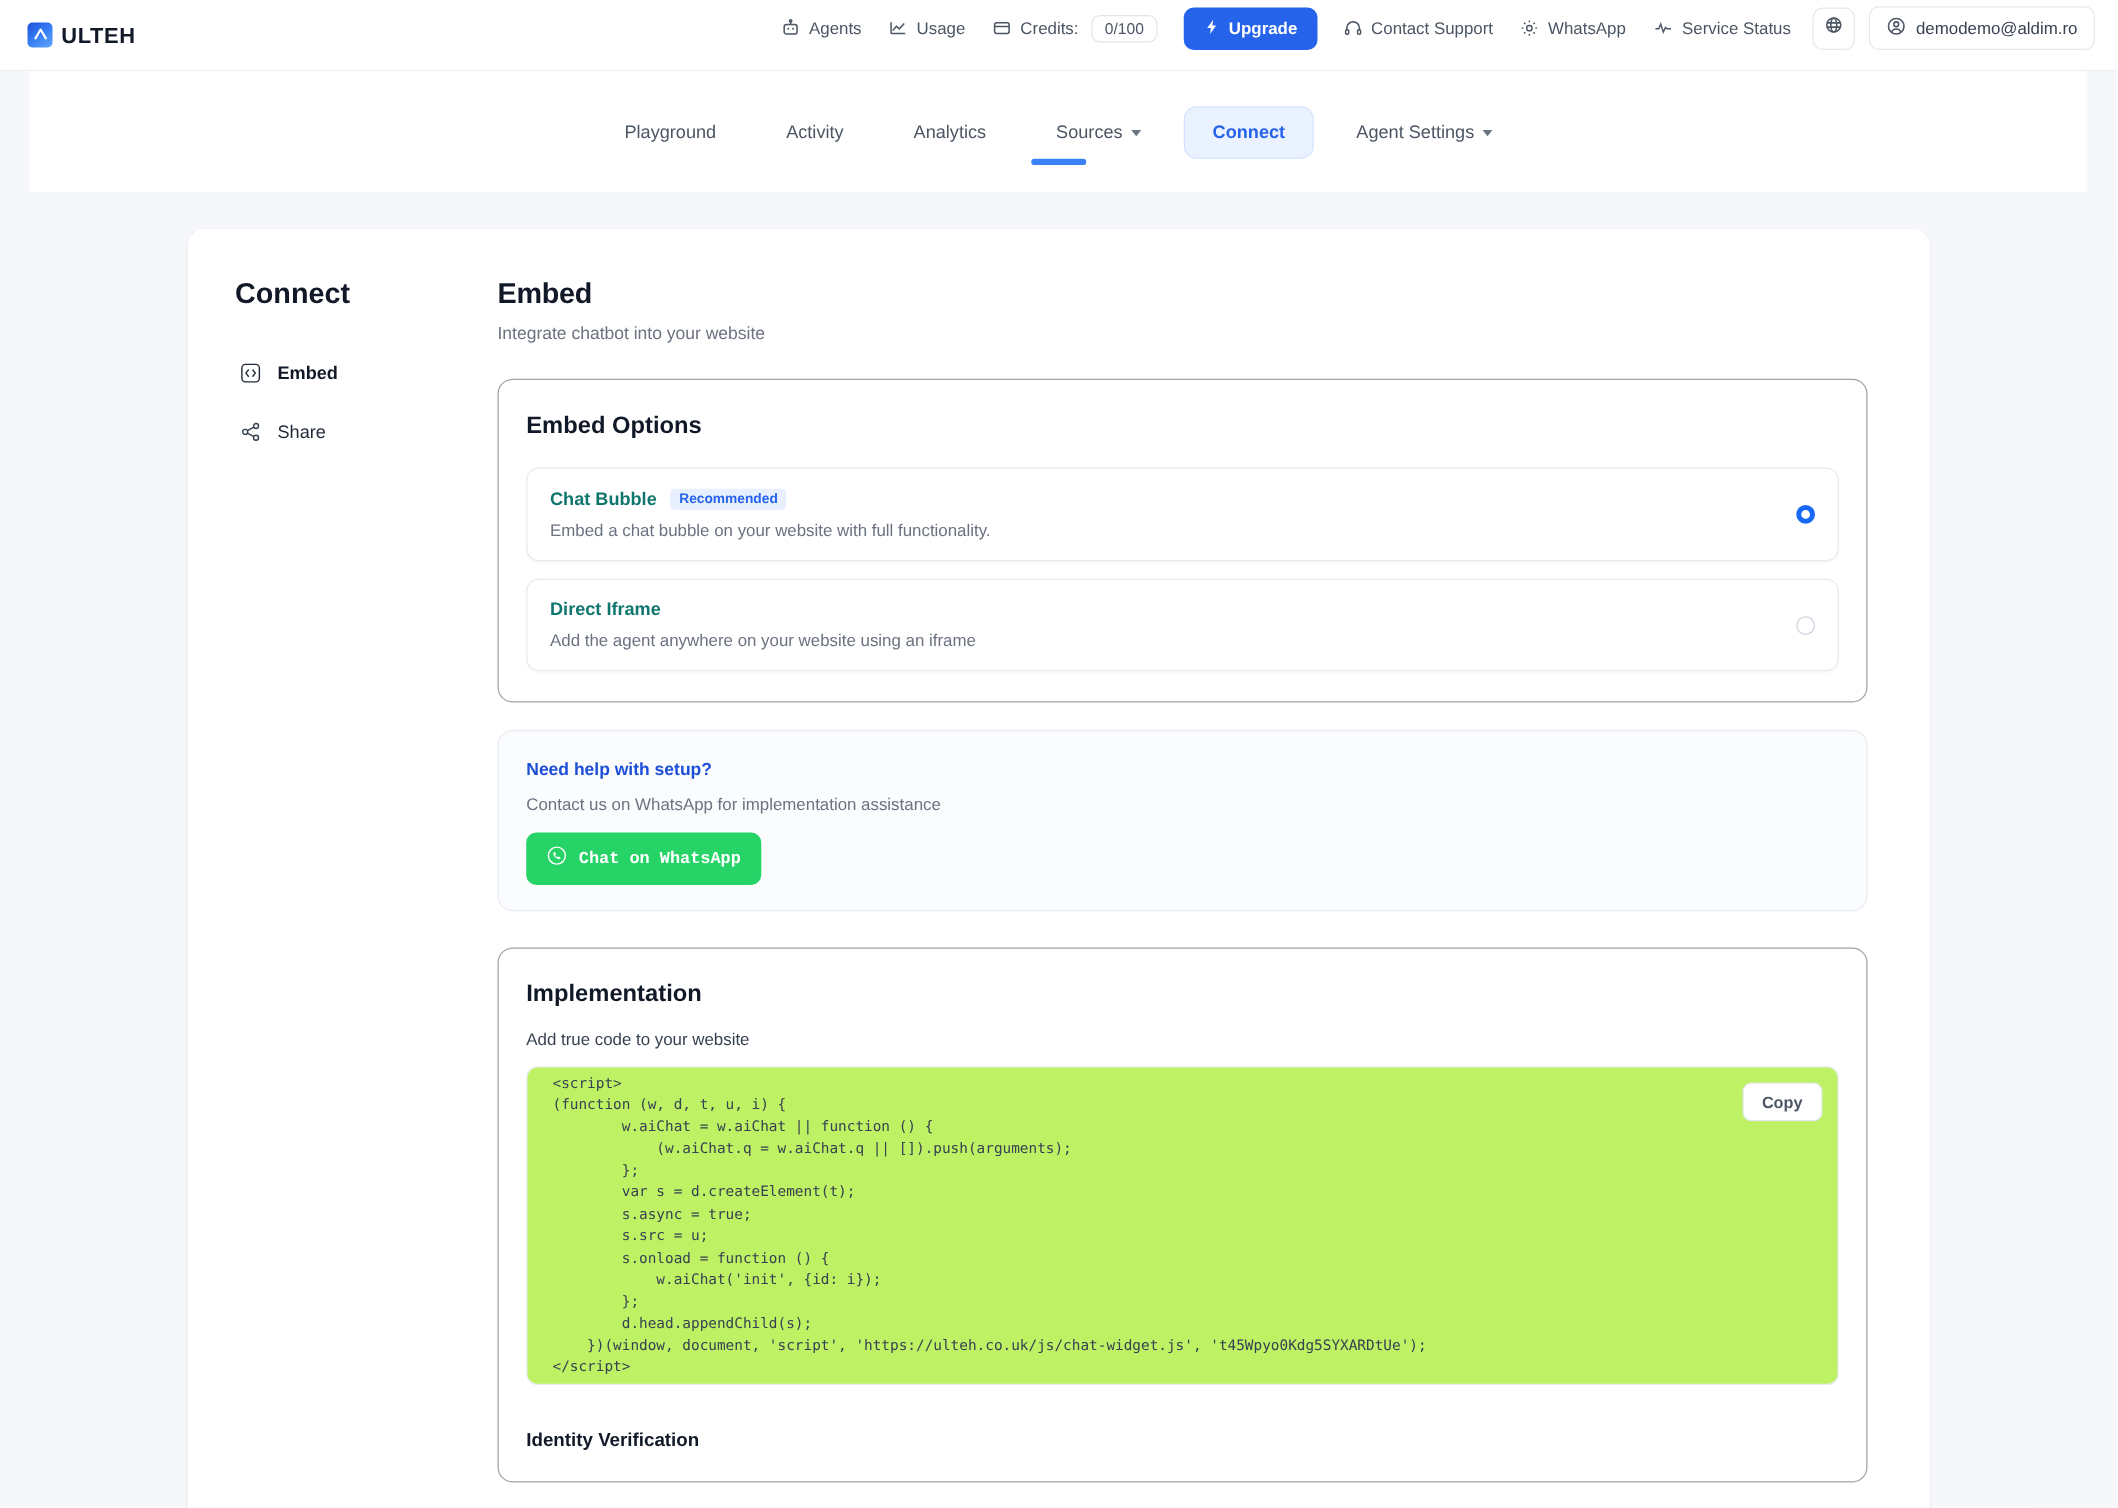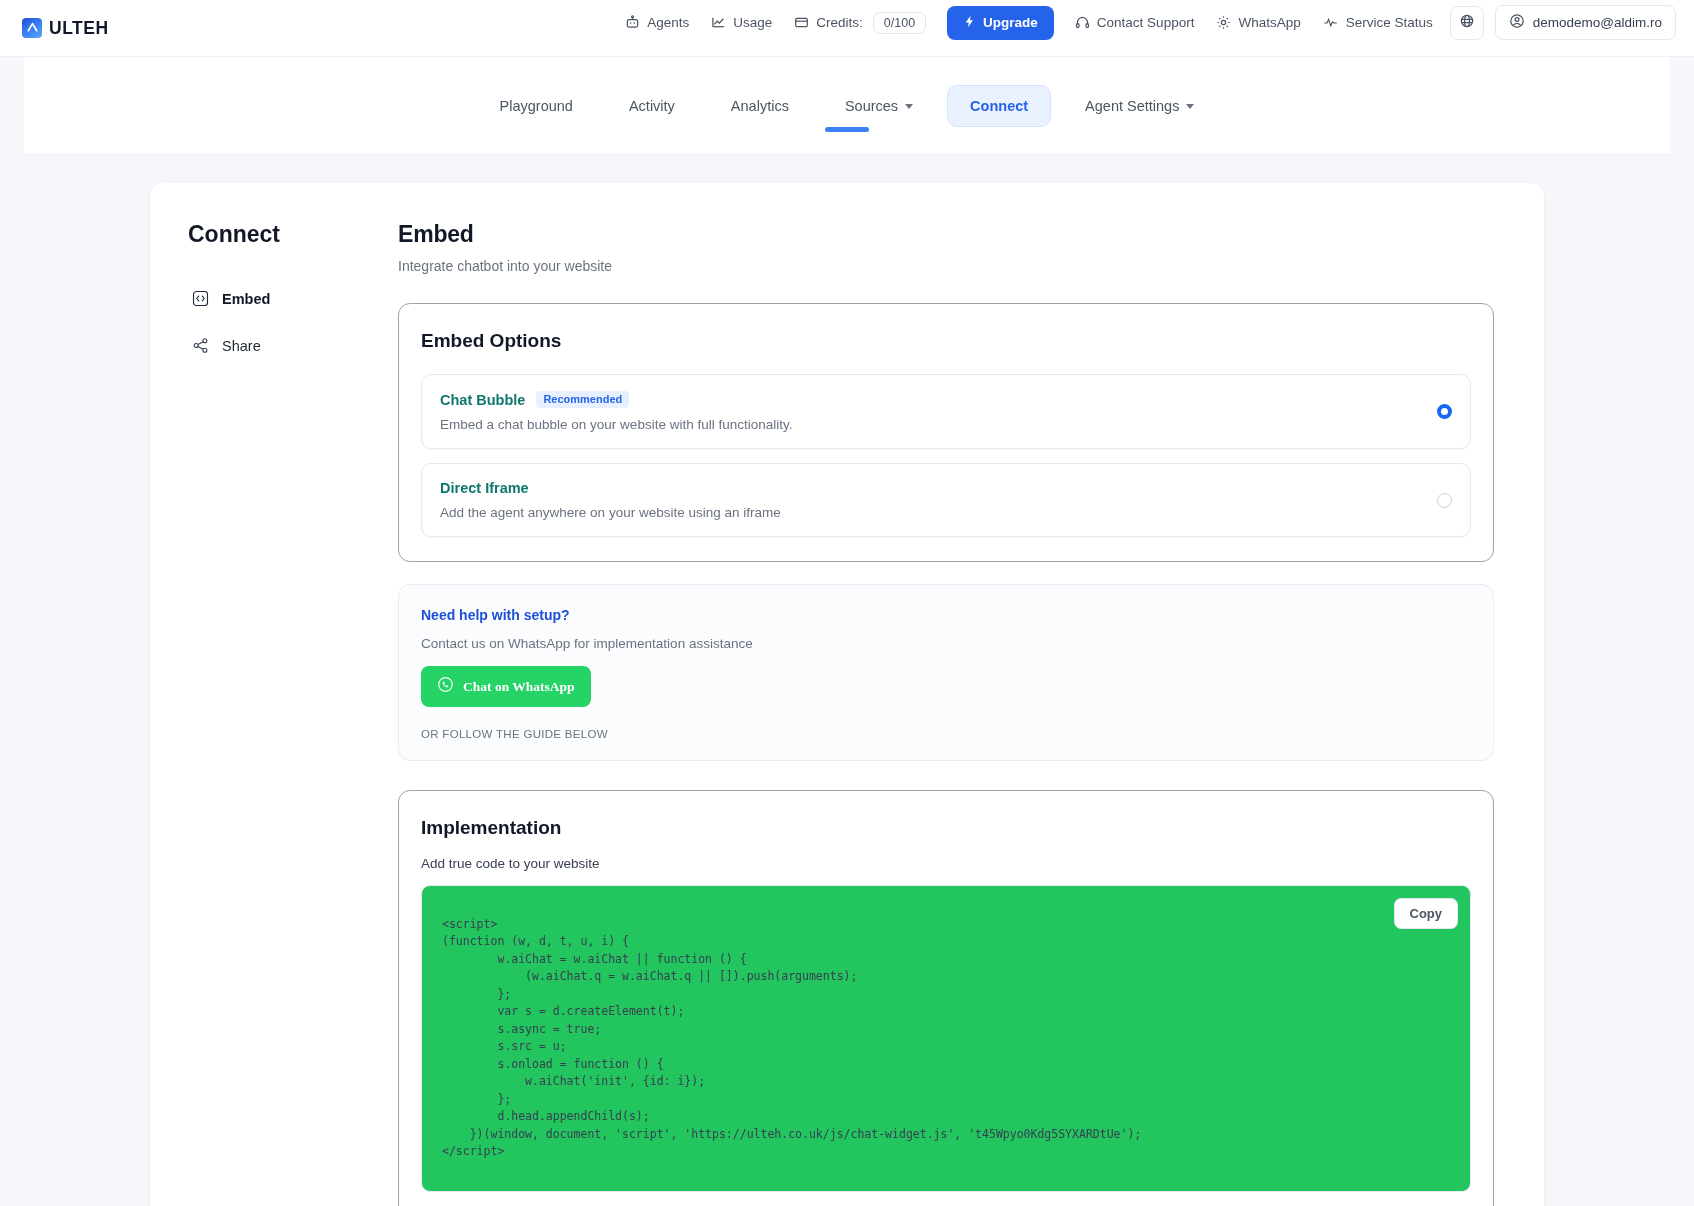--- a/index.html
+++ b/index.html
@@ -125,31 +125,31 @@
   
   .help{
     border:1px solid #e8ebf0;border-radius:12px;margin-top:22px;background:#fbfcfe;
     padding:22px 22px 20px 22px;
   }
   .help-title{font-size:14px;font-weight:700;color:#1d4ed8}
   .help-sub{font-size:13.5px;color:#6b7280;margin-top:13px}
   .wa-btn{
     display:inline-flex;align-items:center;gap:9px;background:#25d366;color:#fff;
     border:none;border-radius:8px;padding:10px 16px;margin-top:15px;
-    font-size:13.5px;font-weight:700;cursor:pointer;font-family:Liberation Serif, serif;
+    font-size:13.5px;font-weight:700;cursor:pointer;font-family:Liberation Mono, monospace;
   }
   .help-foot{font-size:11.5px;color:#6b7280;letter-spacing:.3px;margin-top:21px}
 
   
   .impl-title{font-size:19px;font-weight:700;color:#111827}
   .impl-sub{font-size:13.5px;color:#374151;margin-top:17px}
   .code-wrap{position:relative;margin-top:14px}
   .code-box{
-    border:1px solid #e8ebf0;border-radius:9px;background:#22c55e;
-    padding:30px 20px;overflow:hidden;
+    border:1px solid #e8ebf0;border-radius:9px;background:#bef264;
+    padding:4px 20px;overflow:hidden;
   }
   pre{
     font-family:"DejaVu Sans Mono","Liberation Mono",monospace;
     font-size:11.5px;line-height:1.52;color:#374151;white-space:pre;
   }
   .copy-btn{
     position:absolute;top:13px;right:13px;background:#fff;border:1px solid #e2e6ec;
     border-radius:7px;font-size:13px;color:#4b5563;padding:7px 15px;cursor:pointer;
     font-family:inherit;
     font-weight:bold;
@@ -357,21 +357,20 @@
       <div class="help-sub">Contact us on WhatsApp for implementation assistance</div>
       <button class="wa-btn">
         <span>
           <svg width="17" height="17" viewBox="0 0 18 18" fill="none" stroke="#ffffff" stroke-width="1.25">
             <circle cx="9" cy="9" r="7.2"></circle>
             <path d="M6.6 6.1c.4-.4.9-.2 1.1.2l.5 1c.1.3 0 .5-.2.7l-.4.3c-.1.1-.1.2 0 .4a4 4 0 0 0 1.7 1.7c.2.1.3.1.4 0l.3-.4c.2-.2.4-.3.7-.2l1 .5c.4.2.6.7.2 1.1-.5.6-1.3.8-2.2.5a6.3 6.3 0 0 1-3.6-3.6c-.3-.9-.1-1.7.5-2.2z" fill="#ffffff" stroke="none"></path>
           </svg>
         </span>
         <span>Chat on WhatsApp</span>
       </button>
-      <div class="help-foot">OR FOLLOW THE GUIDE BELOW</div>
     </div>
 
     <div class="panel">
       <div class="panel-pad">
         <div class="impl-title">Implementation</div>
         <div class="impl-sub">Add true code to your website</div>
 
         <div class="code-wrap">
           <div class="code-box">
             <pre>&lt;script&gt;

